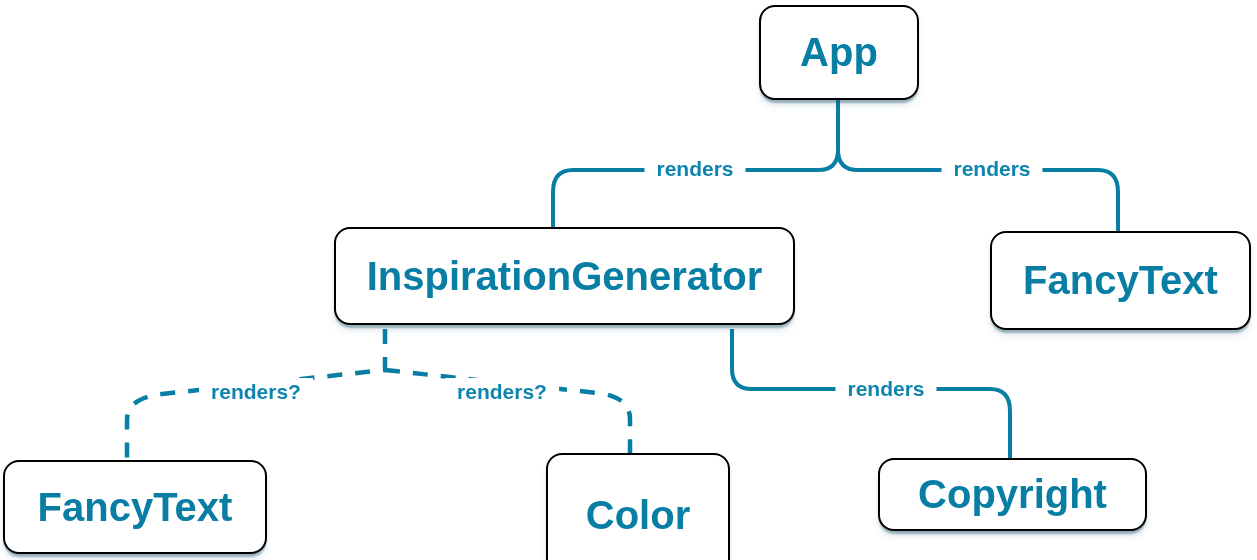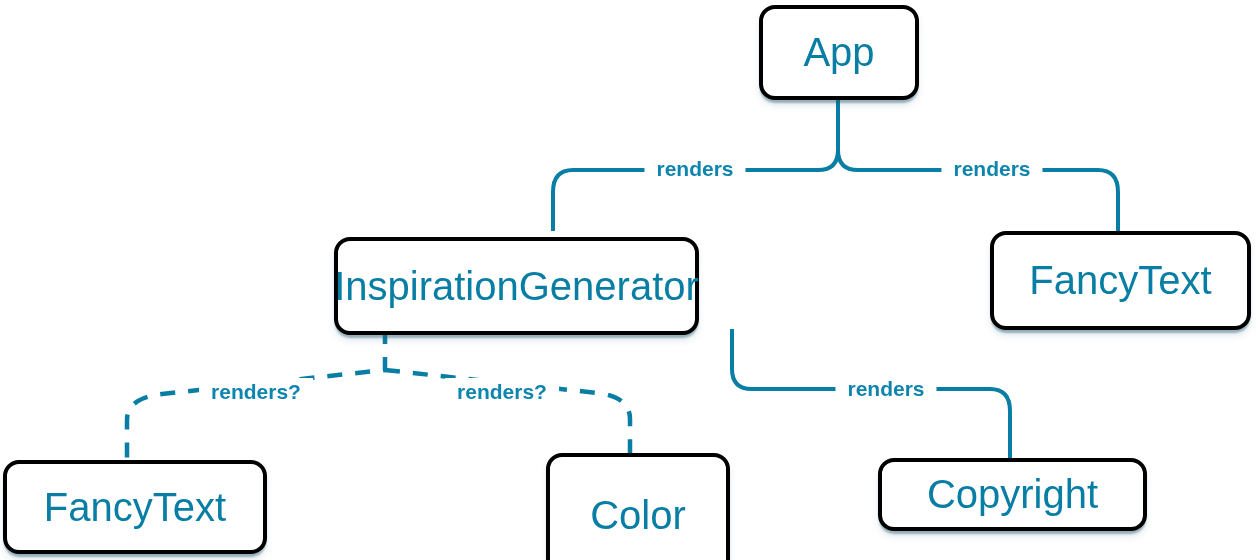--- a/index.html
+++ b/index.html
@@ -15,25 +15,25 @@
     position: absolute;
     left: 0; top: 0;
     width: 1257px; height: 560px;
   }
   .node {
     position: absolute;
     display: flex;
     align-items: center;
     justify-content: center;
     background: #ffffff;
-    border: 4px solid #000000;
+    border: 2px solid #000000;
     border-radius: 16px;
     color: #087ea4;
     font-size: 40px;
-    font-weight: 400;
+    font-weight: 700;
     letter-spacing: 0px;
     box-shadow: 0 4px 2px -1px rgba(35, 89, 115, 0.40), 0 6px 8px -2px rgba(35, 89, 115, 0.18);
     box-sizing: border-box;
     white-space: nowrap;
   }
   .edge-label {
     position: absolute;
     transform: translate(-50%, -50%);
     background: #ffffff;
     padding: 2px 12px;
@@ -66,21 +66,21 @@
   <div class="edge-label" style="left:695px; top:169px;">renders</div>
   <div class="edge-label" style="left:992px; top:169px;">renders</div>
   <div class="edge-label" style="left:256px; top:392px;">renders?</div>
   <div class="edge-label" style="left:502px; top:392px;">renders?</div>
   <div class="edge-label" style="left:886px; top:389px;">renders</div>
 
   <div class="node" style="left:759px; top:5px; width:160px; height:95px;">
     <span>App</span>
   </div>
 
-  <div class="node" style="left:334px; top:237px; width:365px; height:98px;">
+  <div class="node" style="left:334px; top:227px; width:461px; height:98px;">
     <span>InspirationGenerator</span>
   </div>
 
   <div class="node" style="left:990px; top:231px; width:261px; height:99px;">
     <span>FancyText</span>
   </div>
 
   <div class="node" style="left:3px; top:460px; width:264px; height:94px;">
     <span>FancyText</span>
   </div>

